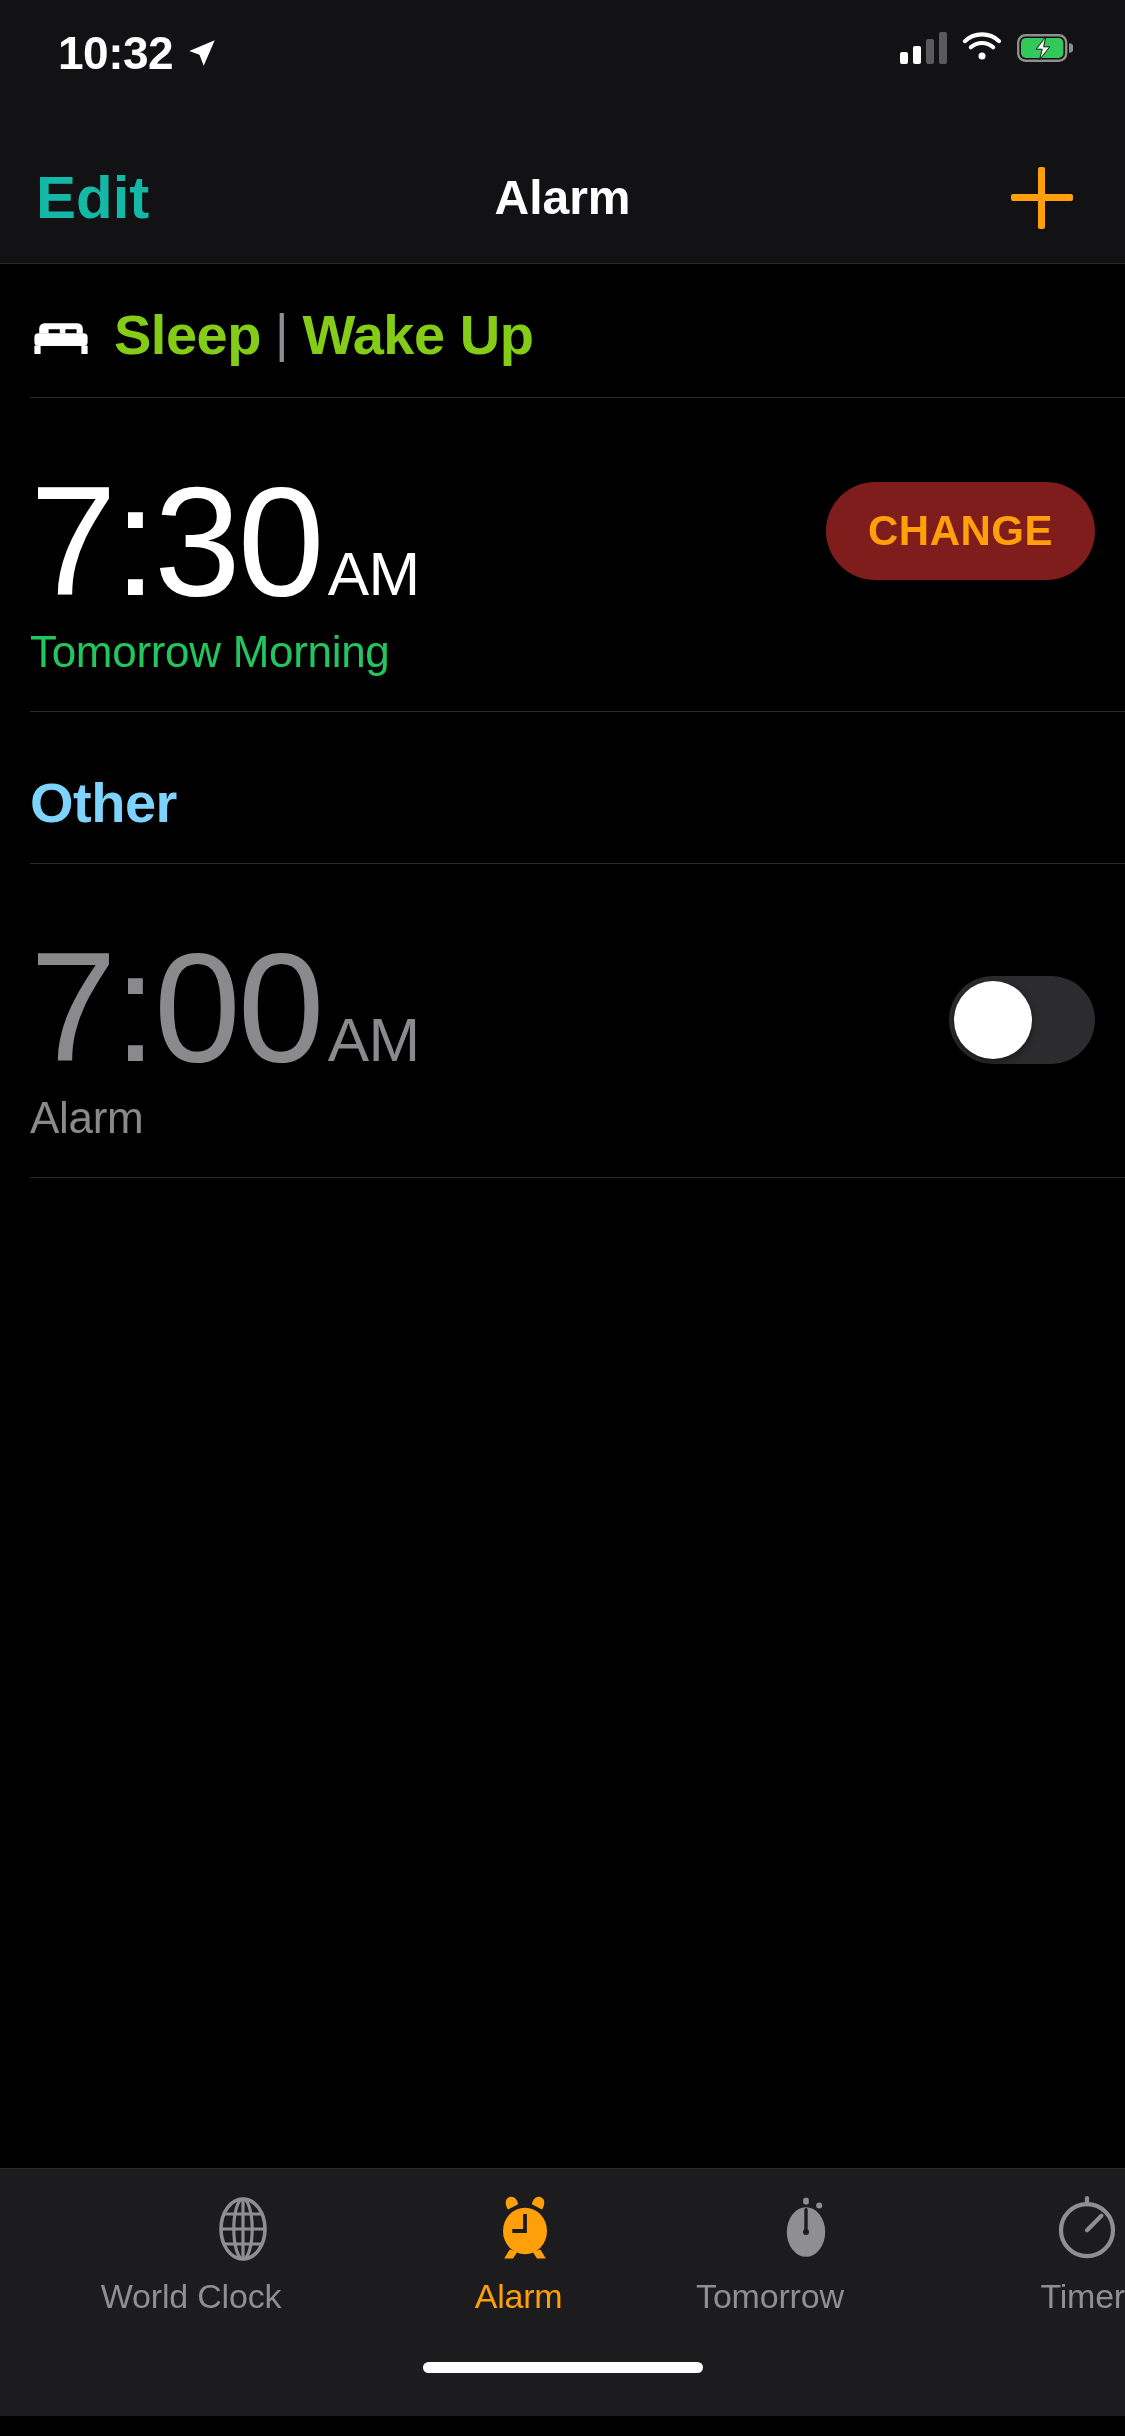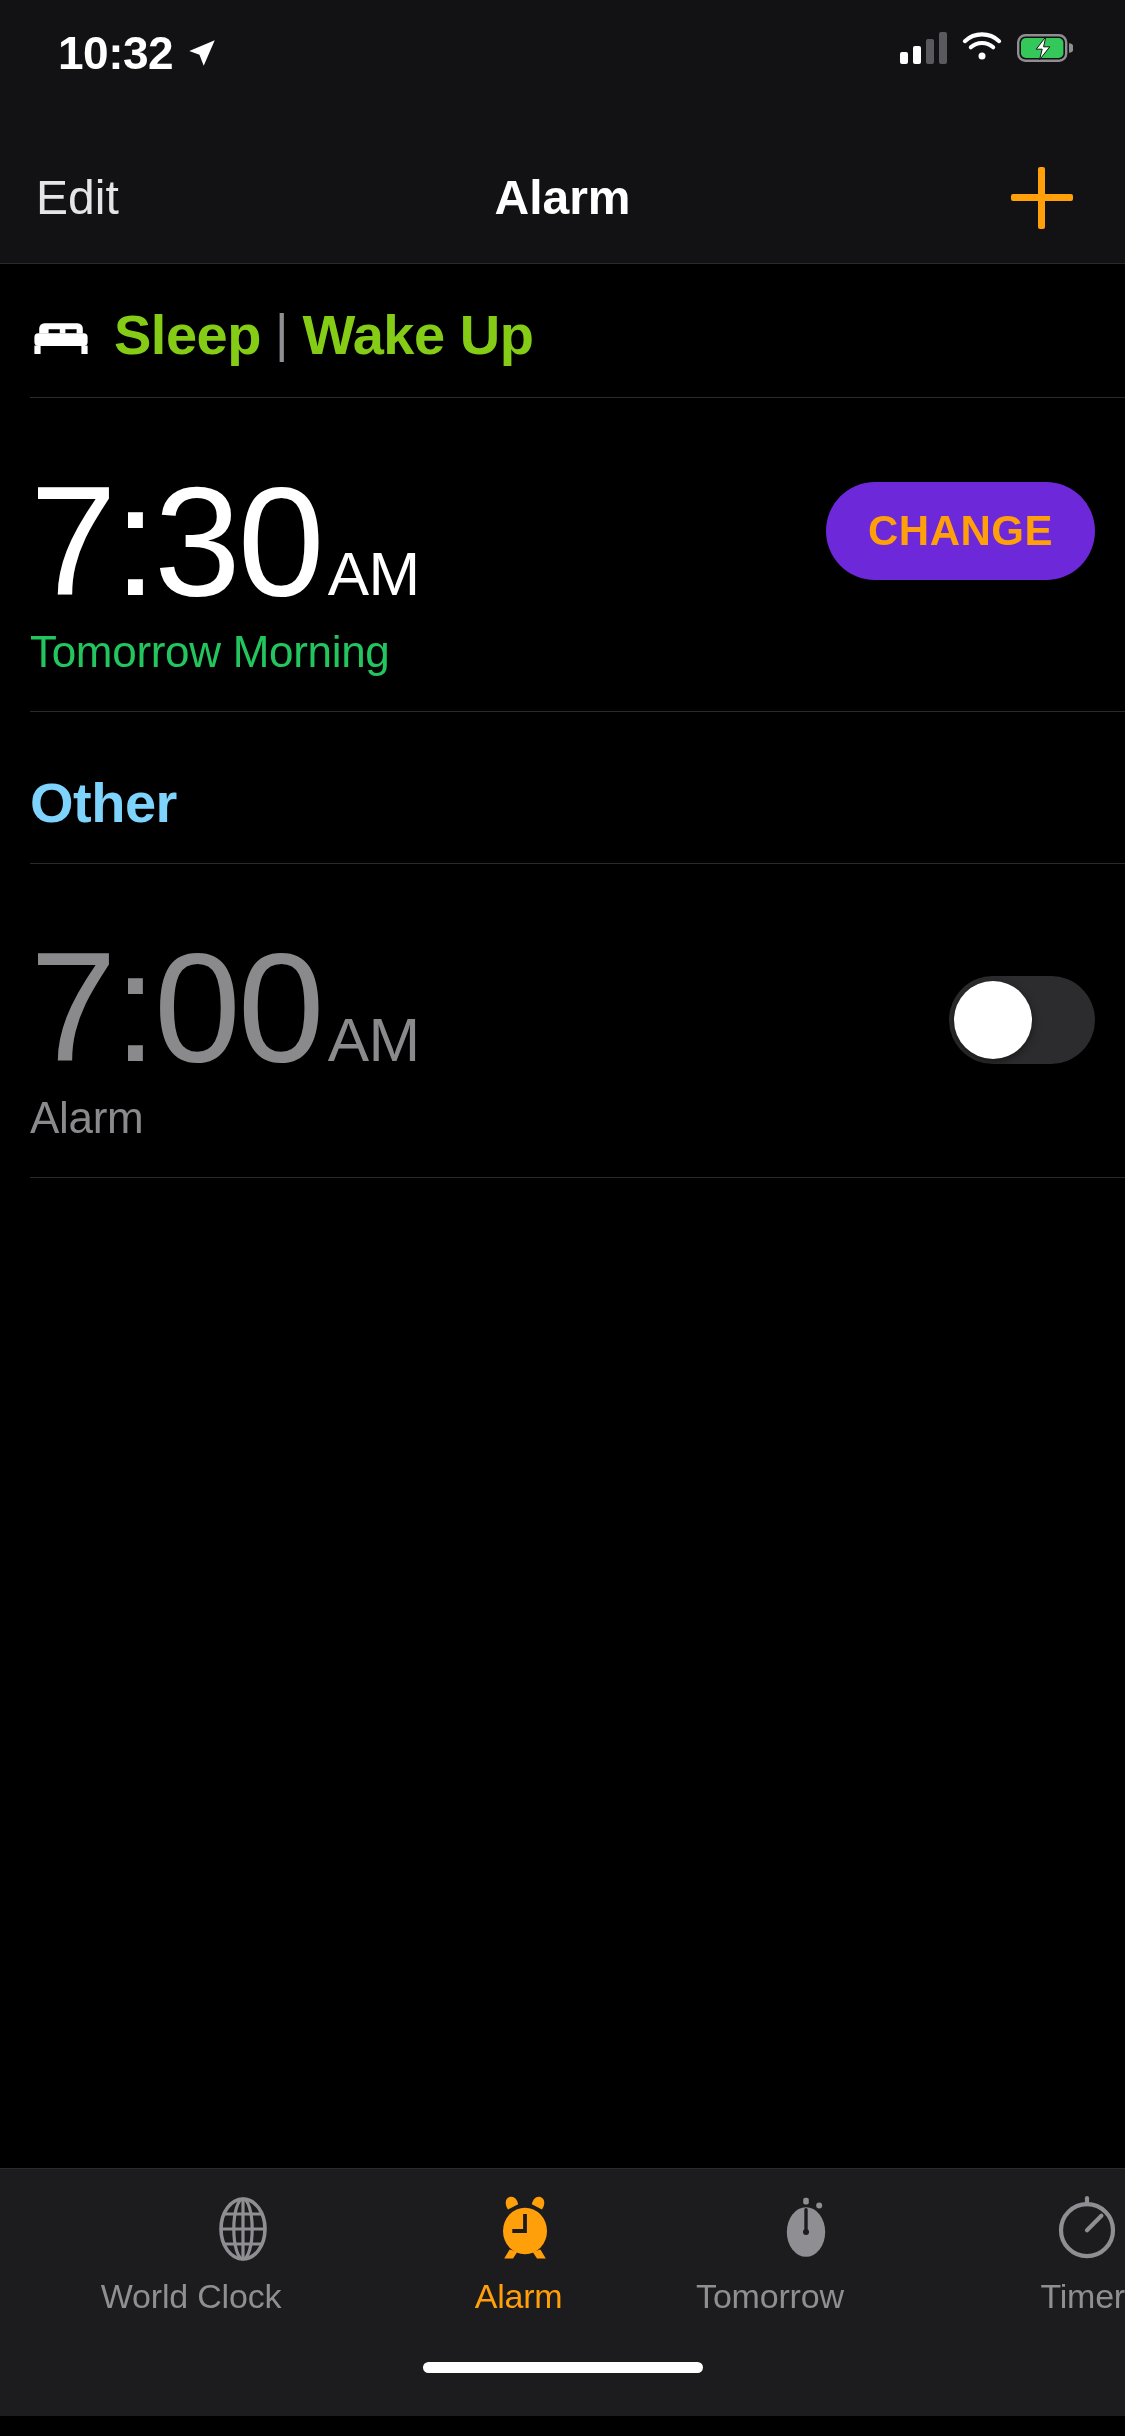--- a/index.html
+++ b/index.html
@@ -49,21 +49,21 @@
   
   .nav-bar {
     height:132px; flex:none;
     background:#121214;
     display:flex; align-items:center; justify-content:space-between;
     padding:0 36px;
     position:relative;
     border-bottom:1px solid #2a2a2c;
   }
   .nav-edit {
-    color:#e5e5e5; font-size:48px; font-weight:400;
+    color:#14b8a6; font-size:60px; font-weight:700;
     letter-spacing:0px;
   }
   .nav-title {
     position:absolute; left:0; right:0; text-align:center;
     color:#fff; font-size:48px; font-weight:700;
     pointer-events:none;
   }
   .nav-add {
     width:62px; height:62px; position:relative;
     margin-right:16px;
@@ -108,21 +108,21 @@
   }
   .alarm-sub {
     color:#22c55e; font-size:44px; font-weight:400;
     margin-top:6px; letter-spacing:-0.3px;
   }
   .alarm-row.off .time-big,
   .alarm-row.off .time-mer,
   .alarm-row.off .alarm-sub { color:#8a8a8d; }
 
   .change-btn {
-    background:#6d28d9; color:#FF9F0A;
+    background:#7f1d1d; color:#FF9F0A;
     font-size:42px; font-weight:700; letter-spacing:0.5px;
     border:none; border-radius:52px;
     padding:25px 42px; margin-top:58px;
   }
 
   .toggle {
     width:146px; height:88px; border-radius:44px;
     background:#2C2C2E; position:relative; margin-top:86px; flex:none;
   }
   .toggle .knob {

